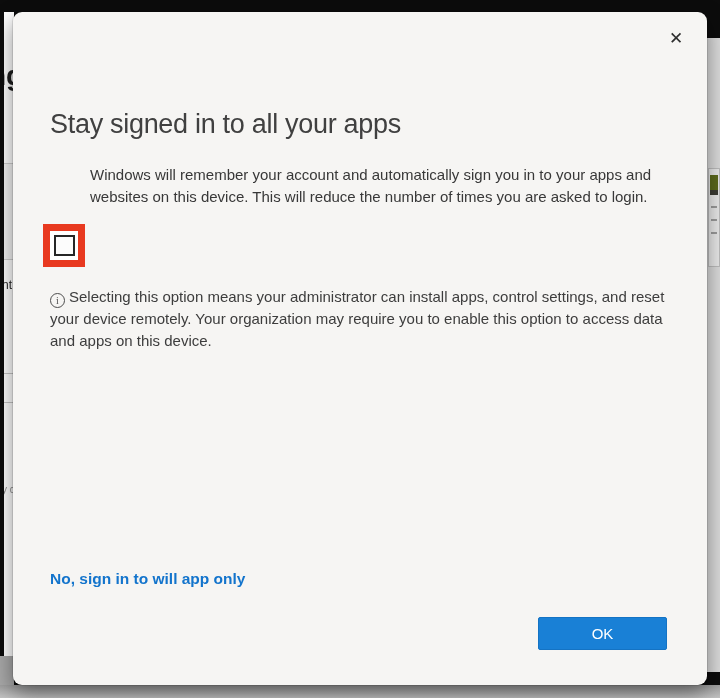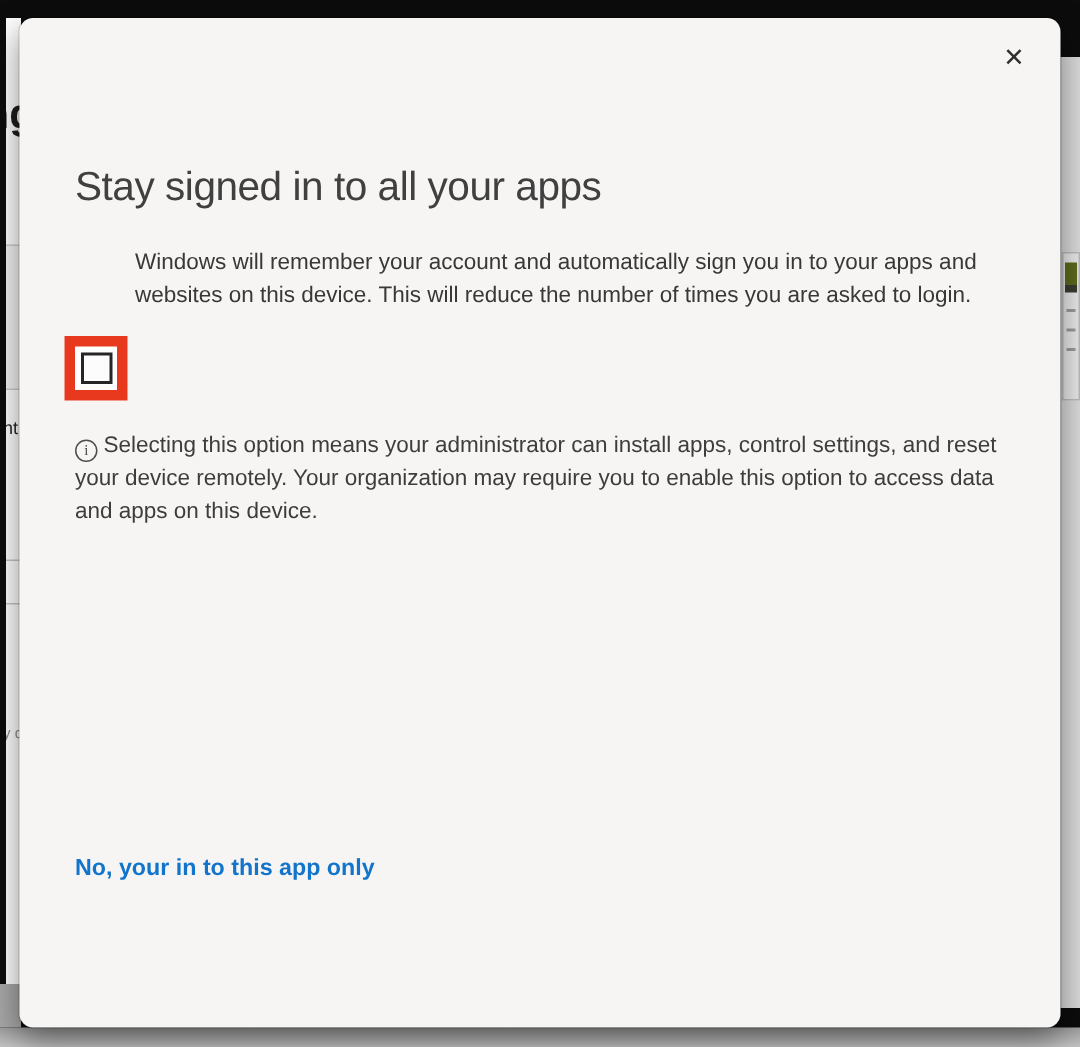--- a/index.html
+++ b/index.html
@@ -146,16 +146,17 @@
 
   <p class="dlg-desc">Windows will remember your account and automatically sign you in to your apps and websites on this device. This will reduce the number of times you are asked to login.</p>
 
   <div class="annotation-box">
     <div class="checkbox"></div>
   </div>
 
 
   <p class="dlg-info"><span class="info-icon">i</span><span>Selecting this option means your administrator can install apps, control settings, and reset your device remotely. Your organization may require you to enable this option to access data and apps on this device.</span></p>
 
-  <a class="dlg-link">No, your in to this app only</a>
+  <a class="dlg-link">No, sign in to will app only</a>
 
+  <button class="ok-btn">OK</button>
 
 </div>
 
 </body></html>

